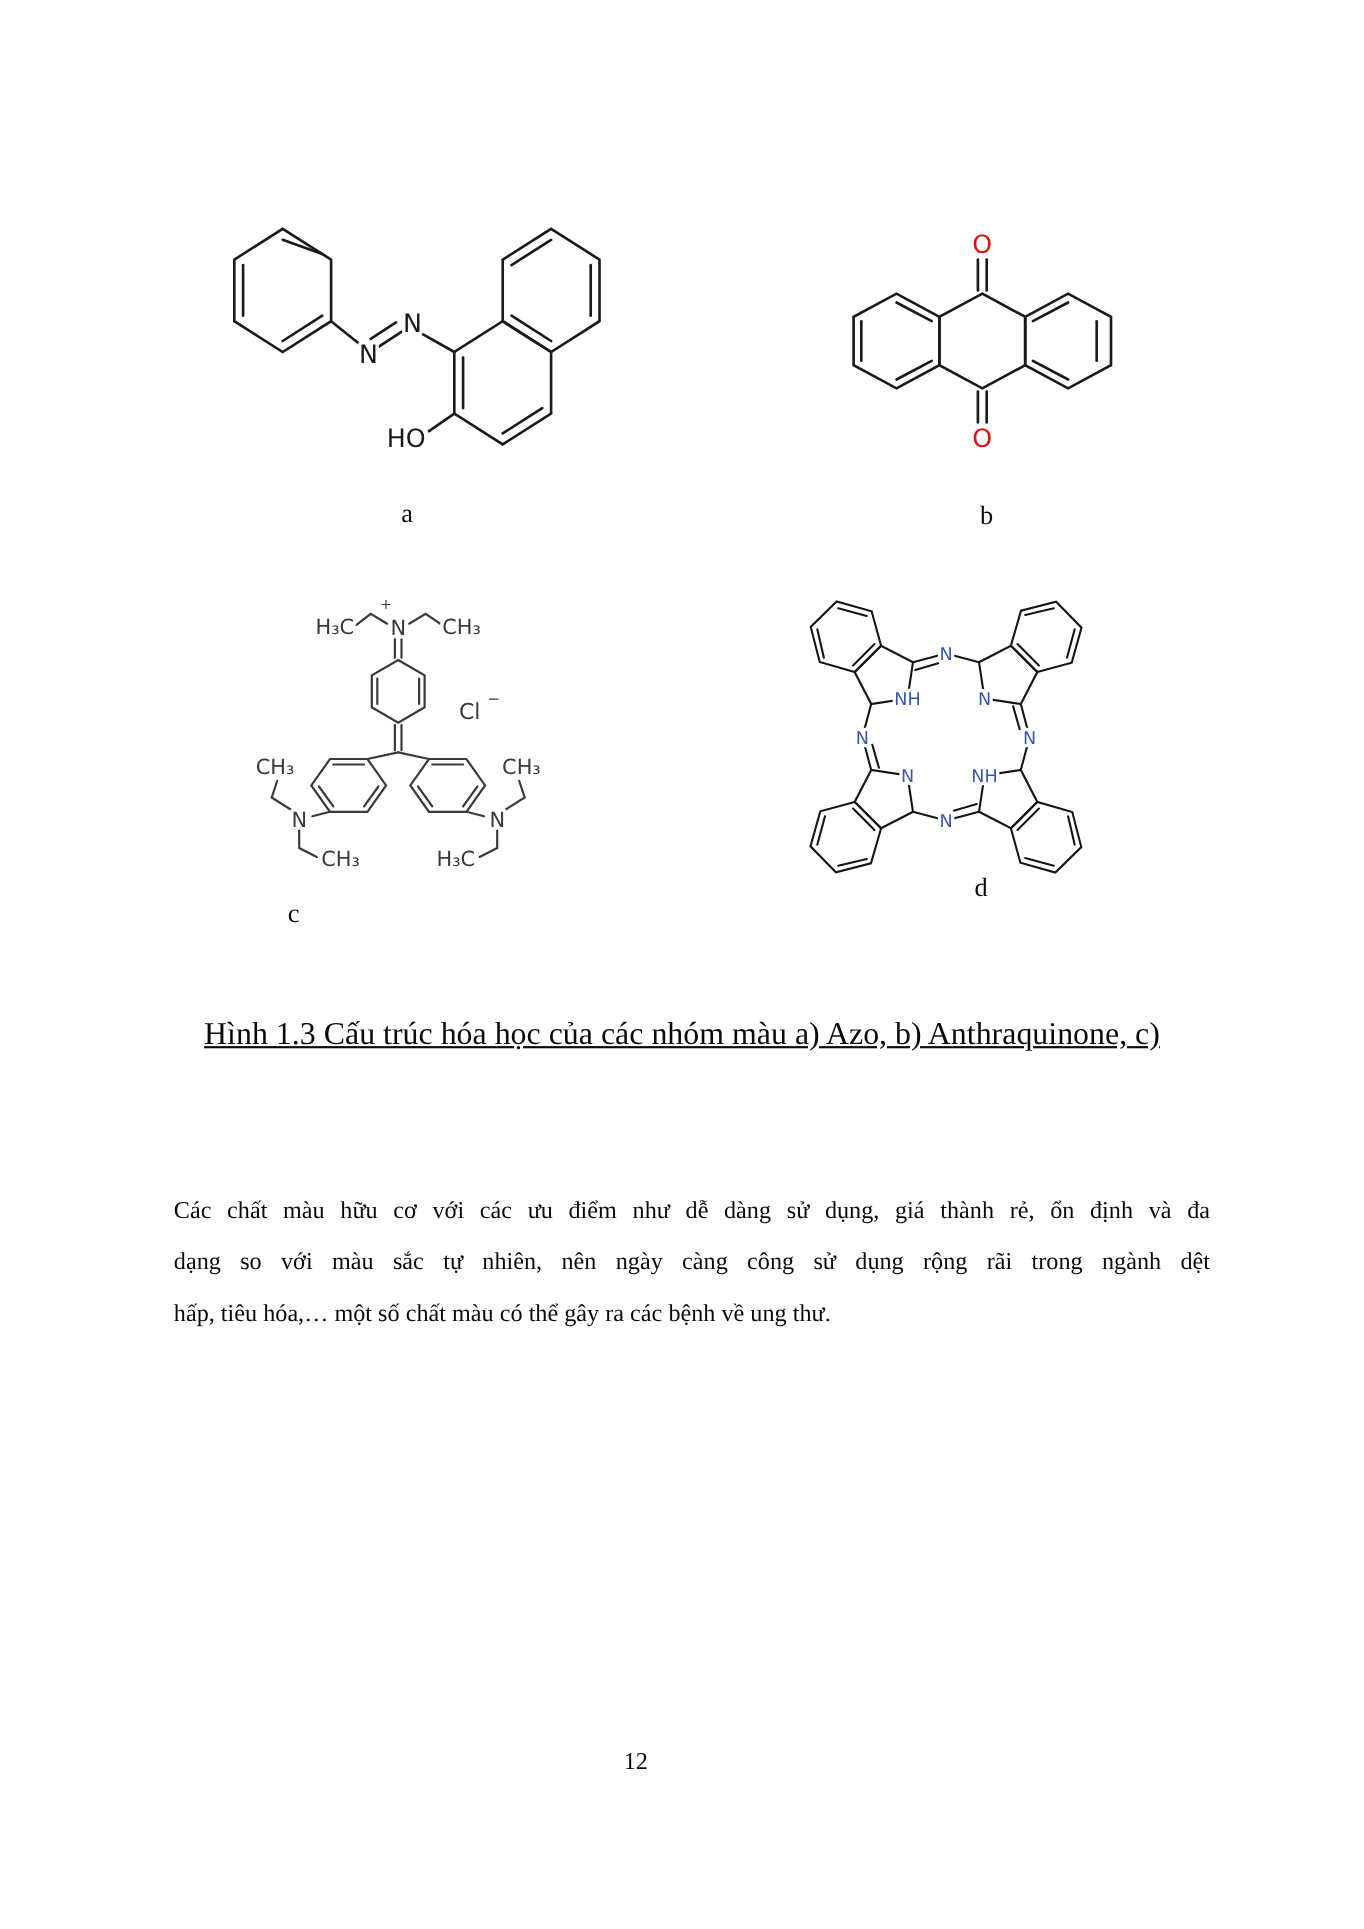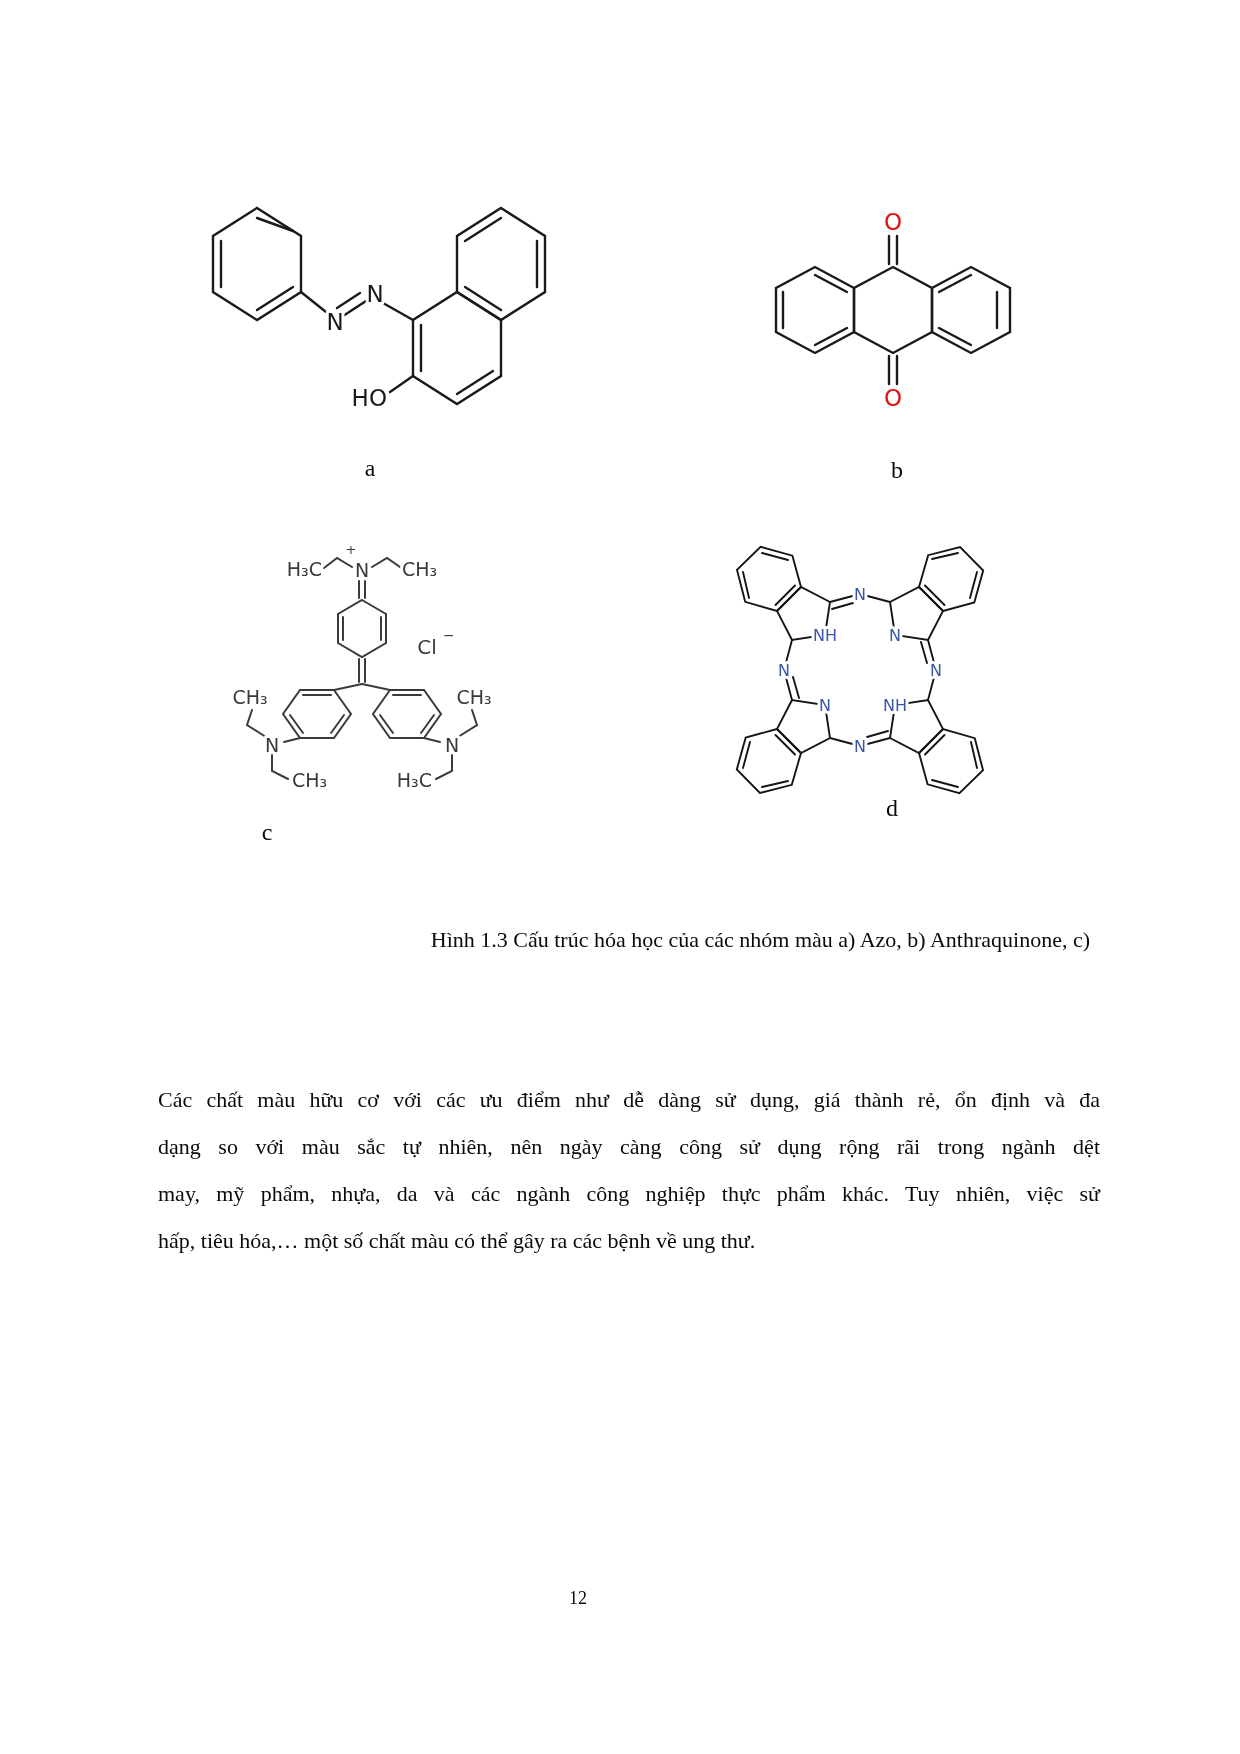--- a/index.html
+++ b/index.html
@@ -1,25 +1,25 @@
 <!DOCTYPE html>
 <html><head>
 <meta charset="utf-8">
 <style>
   html,body{margin:0;padding:0;background:#888;}
   #page{position:relative;width:1240px;height:1754px;background:#ffffff;margin:0 auto;
         font-family:"Liberation Serif","DejaVu Serif",serif;color:#0a0a0a;overflow:hidden;}
   .struct-svg{position:absolute;}
   .sub-label{position:absolute;font-size:24px;color:#0a0a0a;transform:translate(-50%,-50%);}
-  #caption{position:absolute;left:150px;top:922px;width:940px;text-align:right;
-           font-size:22px;line-height:36px;}
+  #caption{position:absolute;left:150px;top:922px;width:940px;text-align:center;
+           font-size:29px;line-height:36px;text-decoration:underline;}
   #paragraph{position:absolute;left:158px;top:1076px;width:942px;font-size:22px;line-height:47px;}
   .pline{text-align:justify;text-align-last:justify;}
   .pline.last{text-align-last:left;}
-  #pageno{position:absolute;left:0;top:1588px;width:1156px;text-align:center;font-size:18px;}
+  #pageno{position:absolute;left:0;top:1588px;width:1156px;text-align:center;font-size:22px;}
   svg text{font-family:"DejaVu Sans","Liberation Sans",sans-serif;
            paint-order:stroke;stroke:#ffffff;stroke-width:6px;stroke-linejoin:round;}
   .bond{fill:none;stroke-linecap:round;}
 </style>
 </head>
 <body>
 
 <div id="page">
 
   <svg class="struct-svg" style="left:185px;top:170px" width="470" height="250" viewBox="0 0 470 250">
@@ -165,19 +165,18 @@
   </svg>
   <div class="sub-label" style="left:892px;top:808px">d</div>
 
   <div id="caption">
     <div>Hình 1.3 Cấu trúc hóa học của các nhóm màu a) Azo, b) Anthraquinone, c)</div>
   </div>
 
   <div id="paragraph">
     <div class="pline">Các chất màu hữu cơ với các ưu điểm như dễ dàng sử dụng, giá thành rẻ, ổn định và đa</div>
     <div class="pline">dạng so với màu sắc tự nhiên, nên ngày càng công sử dụng rộng rãi trong ngành dệt</div>
-    <div class="pline">may, mỹ phẩm, nhựa, da và các ngành công nghiệp thực phẩm khác. Tuy nhiên, việc sử</div>
     <div class="pline last">hấp, tiêu hóa,… một số chất màu có thể gây ra các bệnh về ung thư.</div>
   </div>
 
   <div id="pageno">12</div>
 
 </div>
 
 </body></html>

